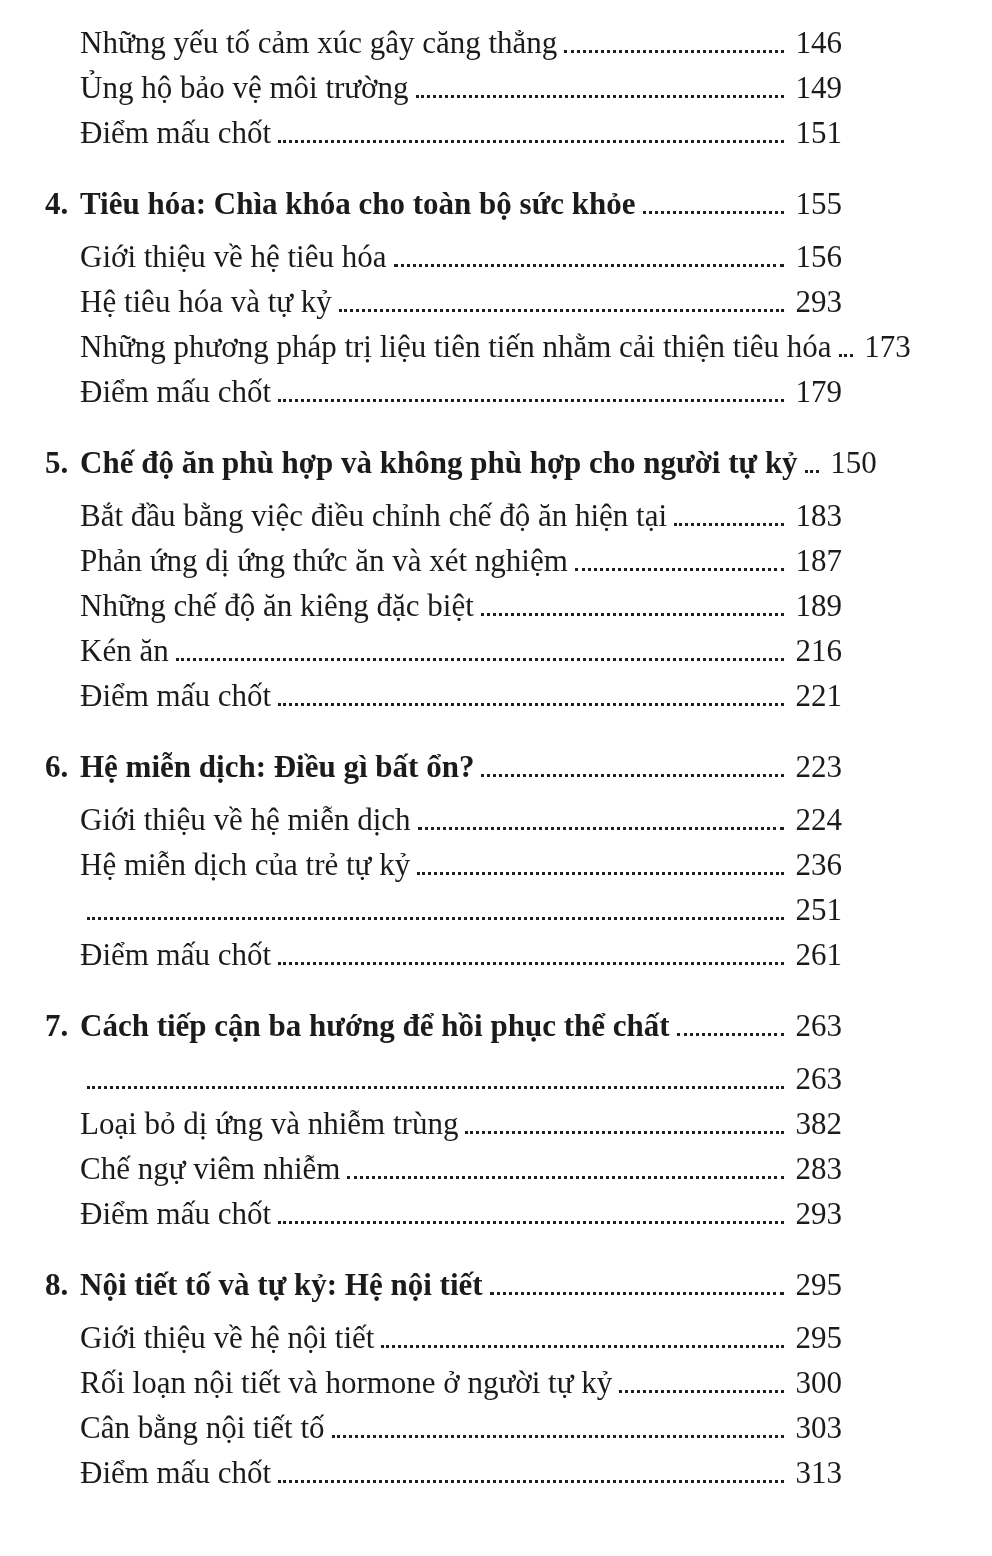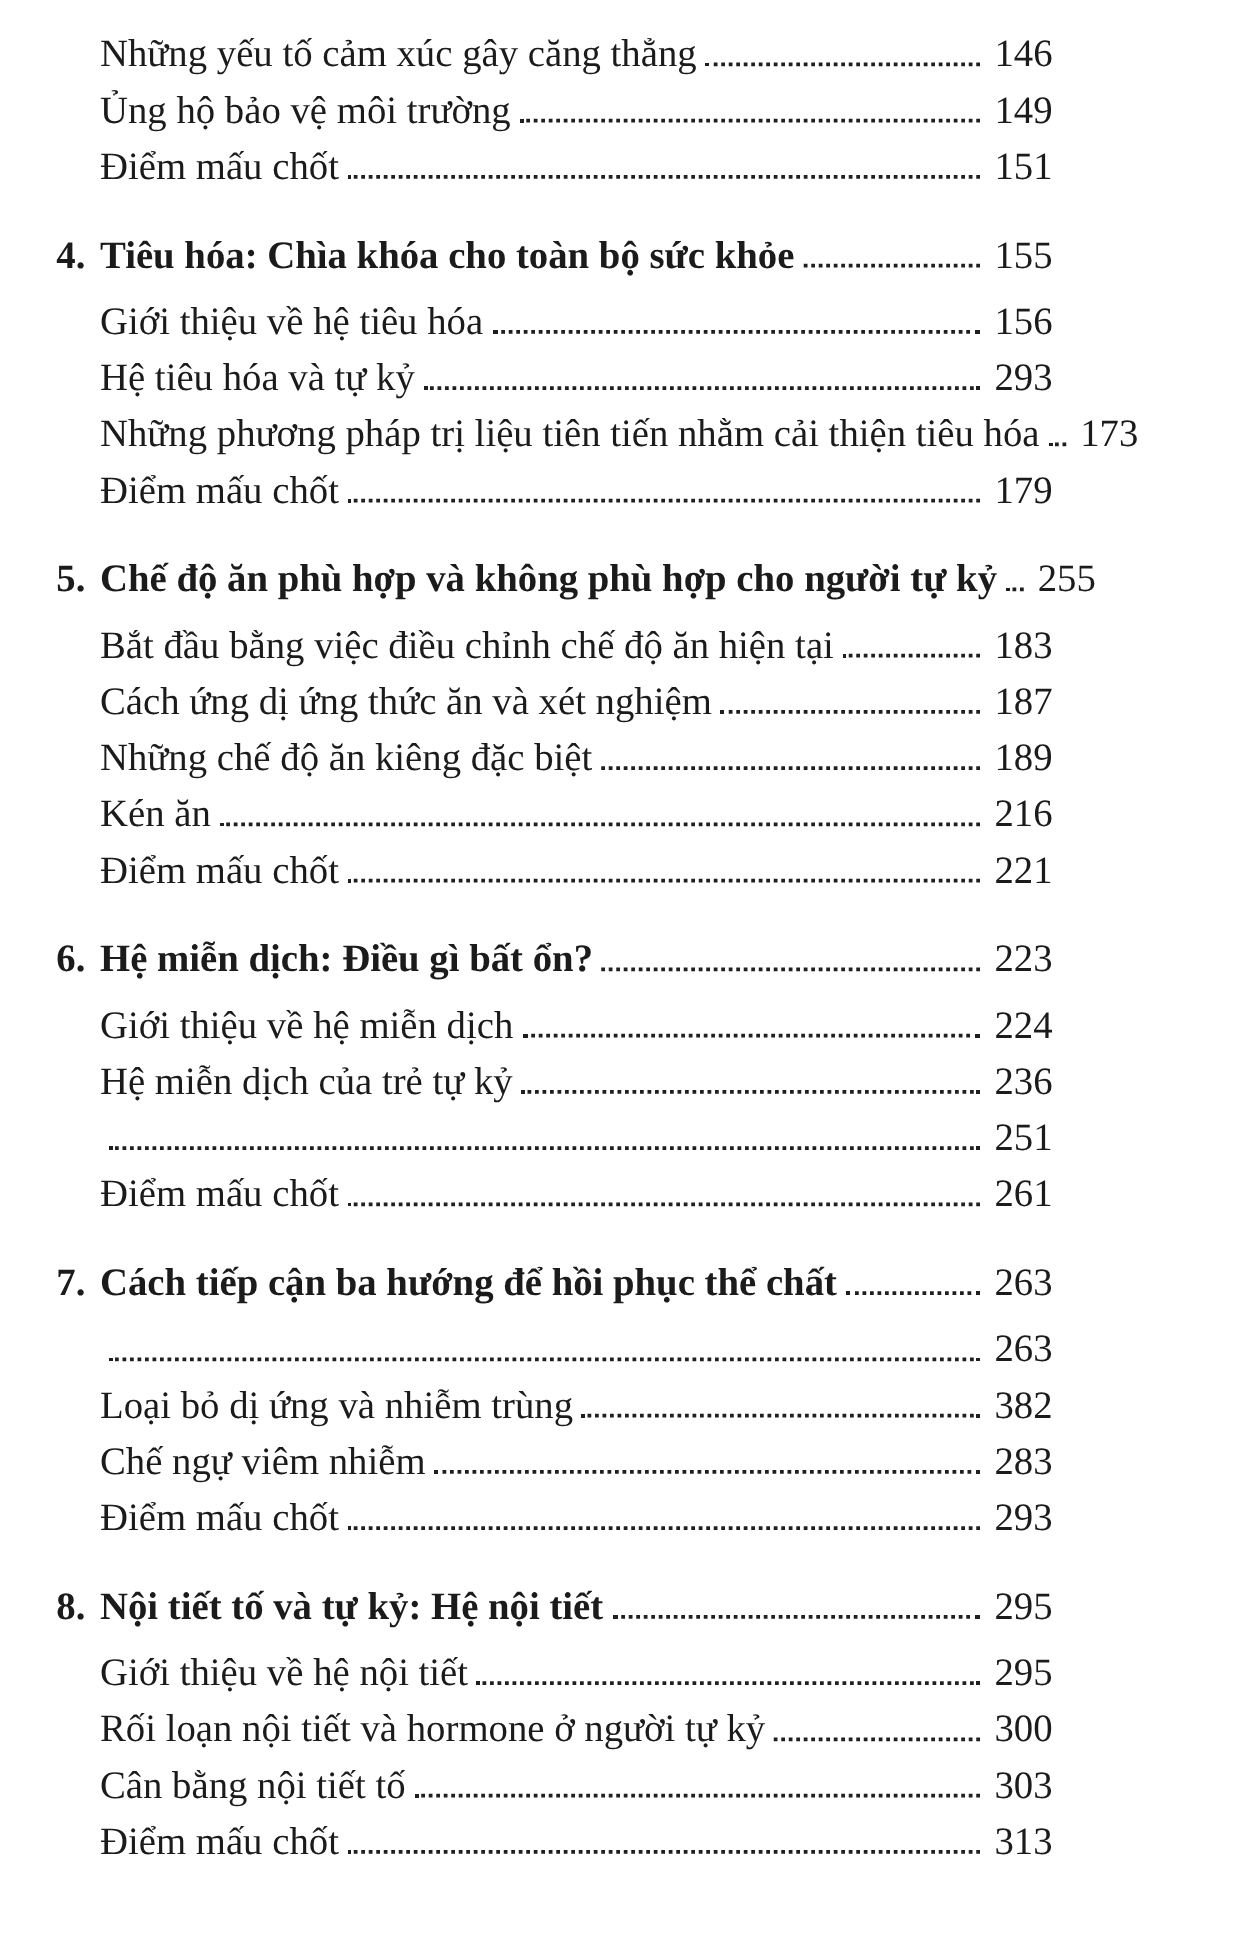--- a/index.html
+++ b/index.html
@@ -108,31 +108,31 @@
       <div class="toc-row item">
     <span class="toc-num"></span>
     <span class="toc-label">Điểm mấu chốt</span>
     <span class="toc-leader"></span>
     <span class="toc-page-num">179</span>
   </div>
       <div class="toc-row chapter">
     <span class="toc-num">5.</span>
     <span class="toc-label">Chế độ ăn phù hợp và không phù hợp cho người tự kỷ</span>
     <span class="toc-leader"></span>
-    <span class="toc-page-num">255</span>
+    <span class="toc-page-num">150</span>
   </div>
       <div class="toc-row item">
     <span class="toc-num"></span>
     <span class="toc-label">Bắt đầu bằng việc điều chỉnh chế độ ăn hiện tại</span>
     <span class="toc-leader"></span>
     <span class="toc-page-num">183</span>
   </div>
       <div class="toc-row item">
     <span class="toc-num"></span>
-    <span class="toc-label">Cách ứng dị ứng thức ăn và xét nghiệm</span>
+    <span class="toc-label">Phản ứng dị ứng thức ăn và xét nghiệm</span>
     <span class="toc-leader"></span>
     <span class="toc-page-num">187</span>
   </div>
       <div class="toc-row item">
     <span class="toc-num"></span>
     <span class="toc-label">Những chế độ ăn kiêng đặc biệt</span>
     <span class="toc-leader"></span>
     <span class="toc-page-num">189</span>
   </div>
       <div class="toc-row item">

